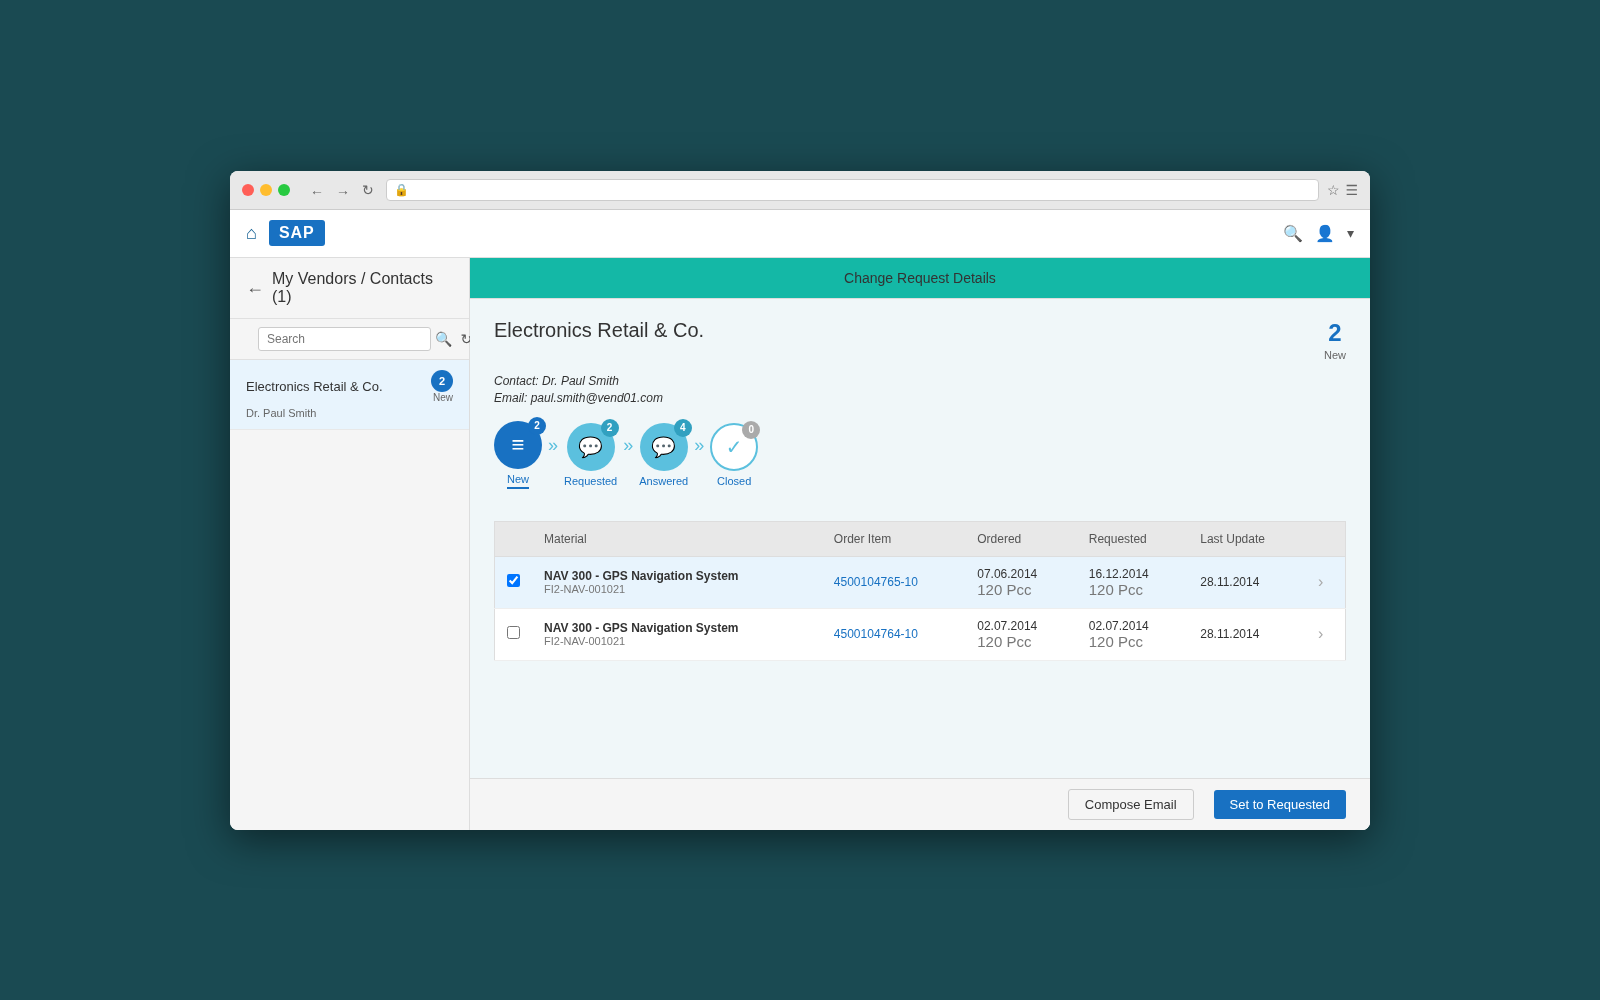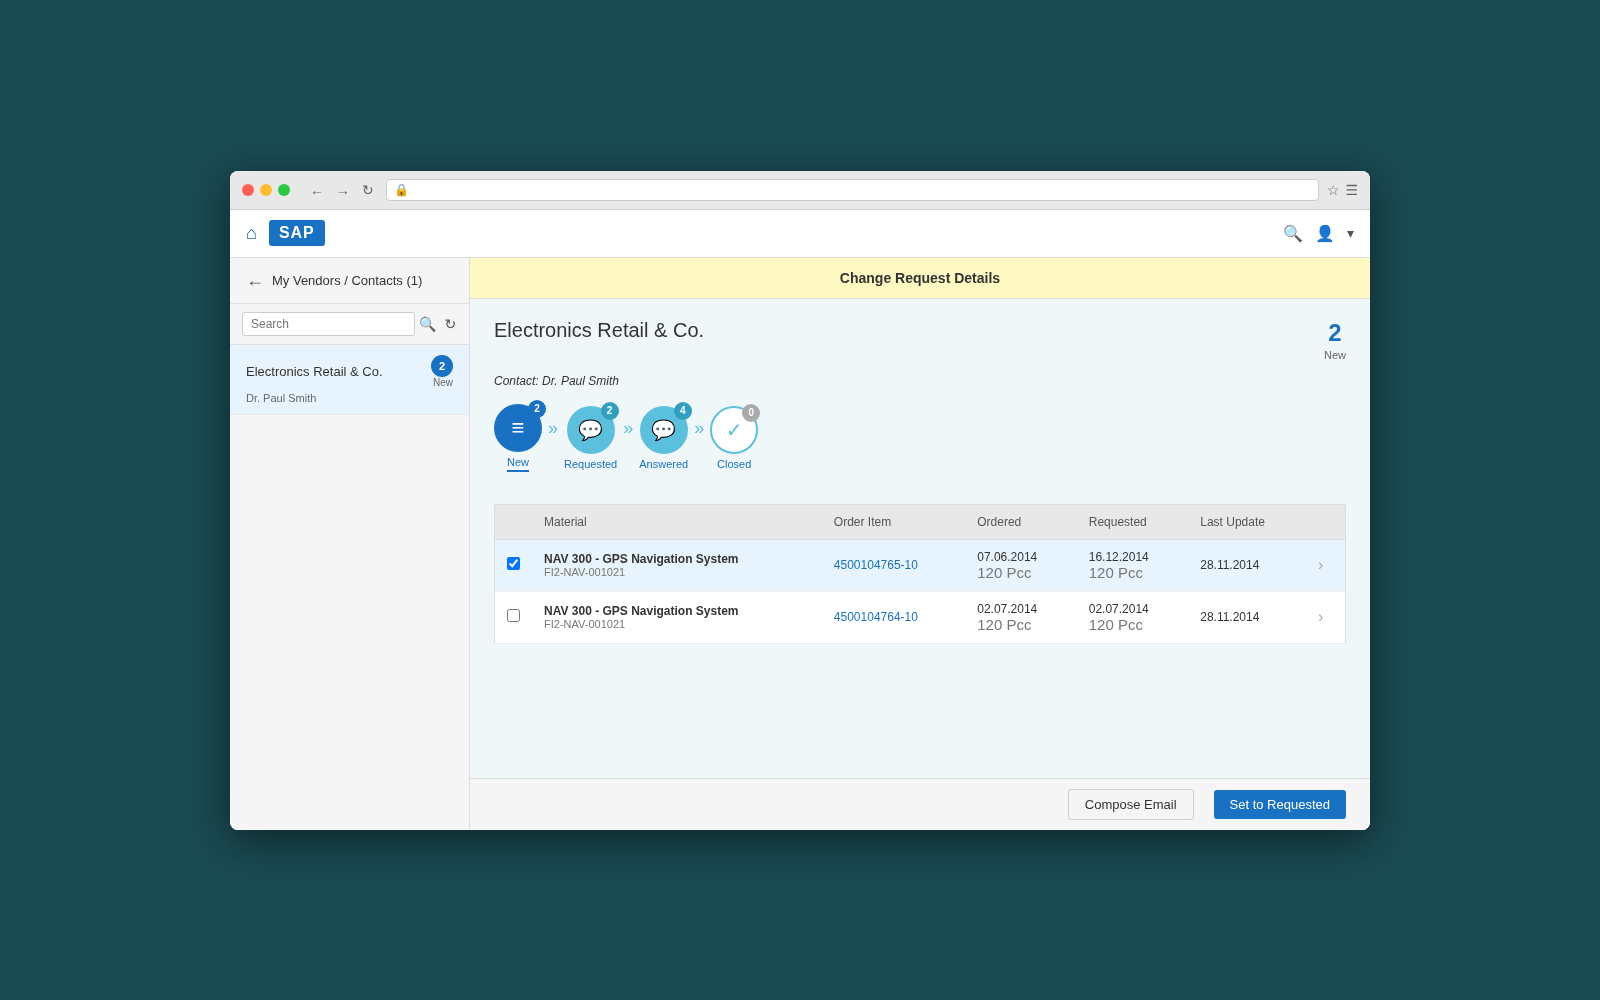--- a/index.html
+++ b/index.html
@@ -106,24 +106,24 @@
       padding: 12px 16px;
       display: flex;
       align-items: center;
       gap: 8px;
       border-bottom: 1px solid #e0e0e0;
     }
     .back-btn {
       background: none; border: none; cursor: pointer;
       font-size: 18px; color: #555;
     }
-    .sidebar-title { font-size: 13px; color: #333; font-weight: normal; }
+    .sidebar-title { font-size: 16px; color: #333; font-weight: normal; }
 
     .search-box {
-      padding: 8px 12px;
+      padding: 8px 28px;
       display: flex;
       align-items: center;
       border-bottom: 1px solid #e0e0e0;
     }
     .search-input {
       flex: 1;
       border: 1px solid #ccc;
       border-radius: 3px;
       padding: 4px 8px;
       font-size: 12px;
@@ -163,24 +163,23 @@
     .content-area {
       flex: 1;
       display: flex;
       flex-direction: column;
       background: #f0f7f9;
       overflow: hidden;
     }
 
     .content-header {
       padding: 12px 24px;
-      background: #fef9c3;
+      background: #14b8a6;
       border-bottom: 1px solid #ddd;
       text-align: center;
-      font-weight: bold;
     }
     .content-header-title { font-size: 14px; color: #333; }
 
     .content-body {
       flex: 1;
       padding: 20px 24px;
       overflow-y: auto;
     }
 
     .vendor-detail-header {
@@ -385,20 +384,24 @@
               <span class="new-badge-num">2</span>
               <span class="new-badge-label">New</span>
             </div>
           </div>
 
           <div class="vendor-info">
             <p>
               <span>Contact:</span>
               <span>Dr. Paul Smith</span>
             </p>
+            <p>
+              <span>Email:</span>
+              <span>paul.smith@vend01.com</span>
+            </p>
           </div>
 
           <div class="process-steps">
 
             <div class="step">
               <div class="step-circle active">
                 <span style="font-size:22px;">≡</span>
                 <span class="step-count">2</span>
               </div>
               <span class="step-label active">New</span>

